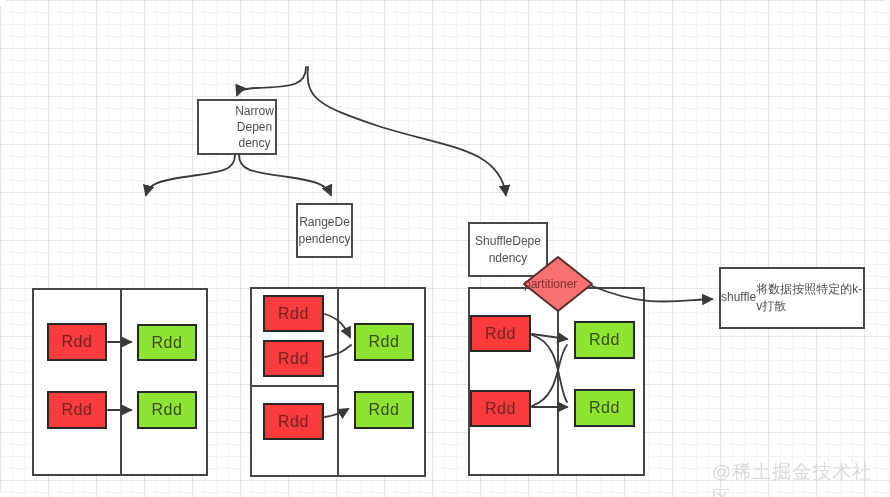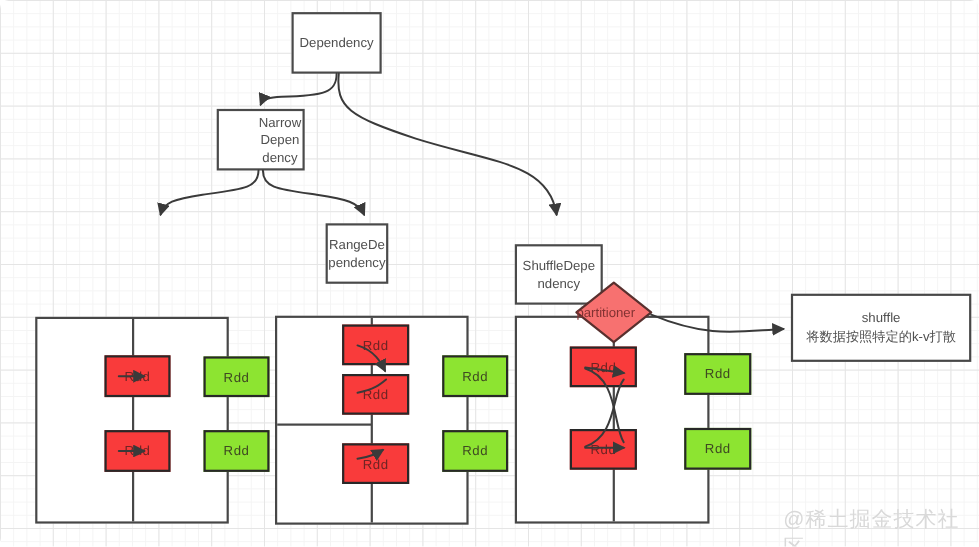--- a/index.html
+++ b/index.html
@@ -20,47 +20,44 @@
     border:2px solid #4a4a4a;display:flex;align-items:center;justify-content:center;
     color:#4f4f4f;font-size:12px;line-height:1.35;text-align:center;z-index:2;
   }
   .node .lbl{width:71px;word-break:break-all;}
   .grp{position:absolute;box-sizing:border-box;background:#ffffff;border:2px solid #474747;z-index:1;}
   .vdiv{position:absolute;top:0;bottom:0;width:2px;background:#474747;}
   .hdiv{position:absolute;height:2px;background:#474747;}
   .rdd{
     position:absolute;box-sizing:border-box;border:2px solid #282828;
     display:flex;align-items:center;justify-content:center;
-    font-size:12px;z-index:2;letter-spacing:.5px;margin-left:48px;
+    font-size:16px;z-index:2;letter-spacing:.5px;
   }
   .rdd.red{background:#f93b3b;color:#702424;}
   .rdd.green{background:#8de431;color:#3f4a22;}
   .overlay{position:absolute;left:0;top:0;width:890px;height:497px;z-index:3;pointer-events:none;}
   .partlbl{
     position:absolute;left:524px;top:277px;width:68px;
     font-size:12px;color:#823232;z-index:4;
   }
   .note{
-    position:absolute;box-sizing:border-box;left:719px;top:267px;width:164px;height:62px;
-    background:#ffffff;border:2px solid #474747;display:flex;flex-direction:column;
+    position:absolute;box-sizing:border-box;left:719px;top:267px;width:146px;height:62px;
+    background:#ffffff;border:2px solid #474747;display:flex;flex-direction:row;
     align-items:center;justify-content:center;font-size:12px;color:#4f4f4f;line-height:1.45;z-index:2;
   }
   .wm{
     position:absolute;left:712px;top:459px;font-size:19px;color:#d9d9d9;
     letter-spacing:1px;z-index:5;
   }
 </style>
 </head>
 <body>
 
 <div class="canvas">
 
-  <div class="node" style="left:265px;top:11px;width:82px;height:56px;">
-    <span class="lbl">Dependency</span>
-  </div>
   <div class="node" style="left:197px;top:99px;width:80px;height:56px;padding-left:35px;">
     <span class="lbl">NarrowDependency</span>
   </div>
   <div class="node" style="left:296px;top:203px;width:57px;height:55px;">
     <span class="lbl">RangeDependency</span>
   </div>
   <div class="node" style="left:468px;top:203px;width:80px;height:55px;margin-top:19px;">
     <span class="lbl">ShuffleDependency</span>
   </div>
 

